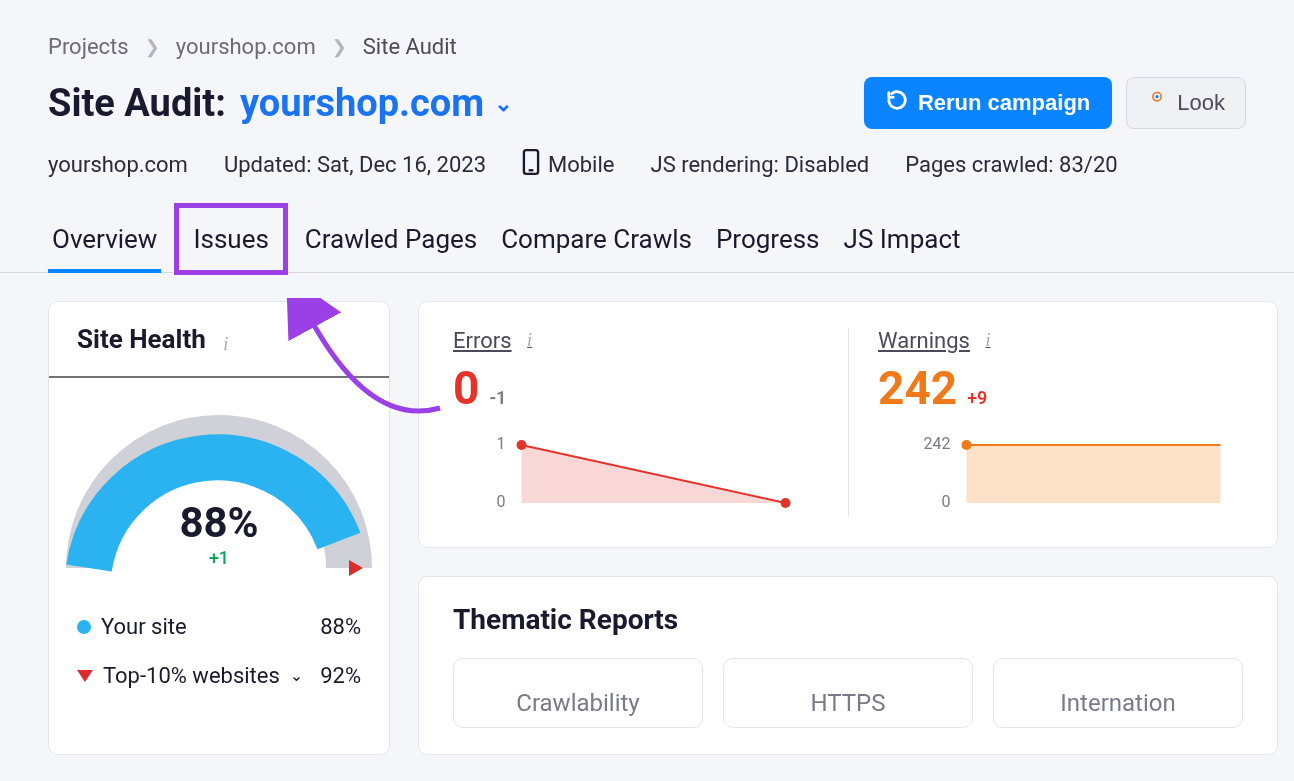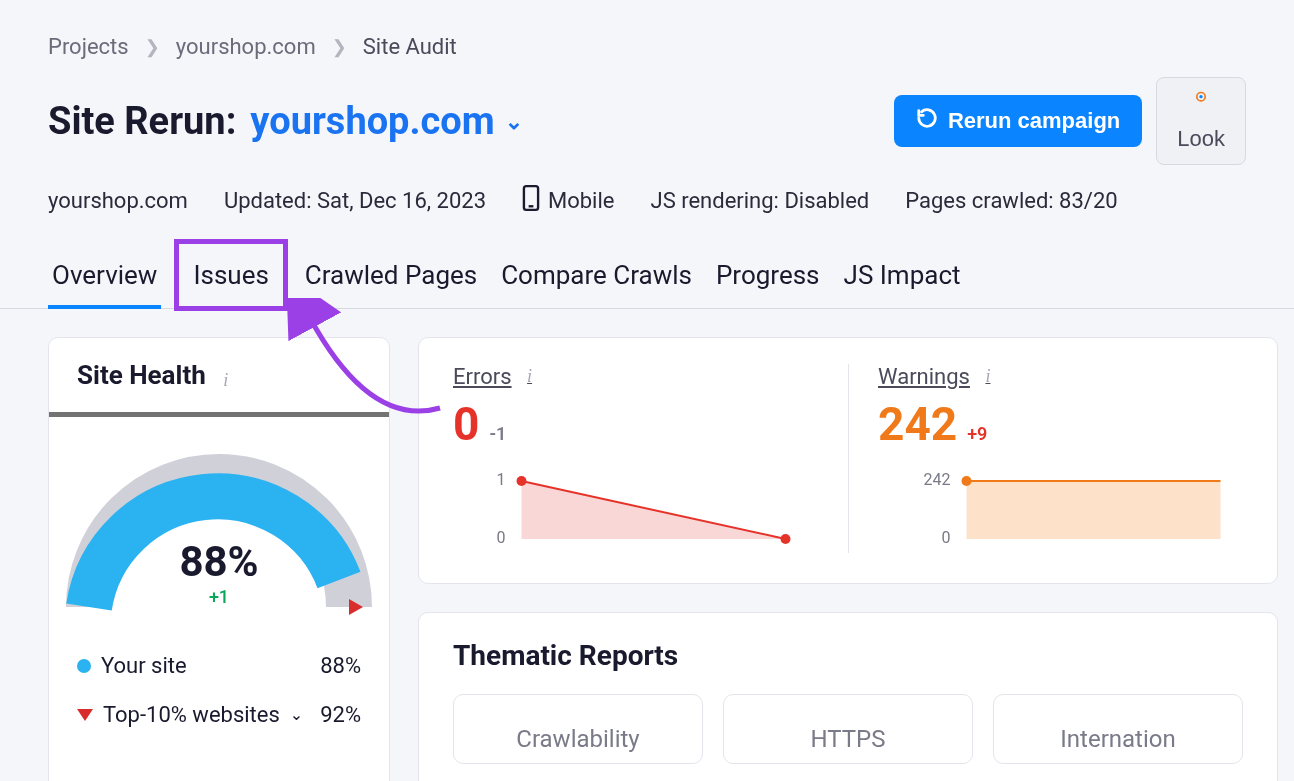--- a/index.html
+++ b/index.html
@@ -77,21 +77,20 @@
     border: 1px solid #d8d8e0;
     border-radius: 8px;
     padding: 12px 20px;
     font-size: 22px;
     font-weight: 500;
     color: #4a4a5a;
     display: flex;
     align-items: center;
     gap: 10px;
     cursor: pointer;
-    flex-direction: column;
   }
   .meta-row {
     display: flex;
     gap: 36px;
     padding: 20px 48px 26px 48px;
     font-size: 22px;
     color: #2a2a3a;
     align-items: center;
   }
   .meta-item { display: flex; align-items: center; gap: 8px; }
@@ -139,21 +138,21 @@
   .site-health {
     width: 430px;
     min-height: 420px;
     padding: 0;
   }
   .card-head {
     display: flex;
     align-items: flex-end;
     gap: 10px;
     padding: 22px 28px;
-    border-bottom: 5px solid #737373;
+    border-bottom: 2px solid #737373;
   }
   .card-head h3 {
     font-size: 26px;
     font-weight: 700;
   }
   .info-icon {
     width: 20px; height: 20px;
     border-radius: 50%;
     color: #a8a8b5;
     font-style: italic;
@@ -303,21 +302,21 @@
 <div class="breadcrumbs">
   <span class="bc-item">Projects</span>
   <span class="chev">❯</span>
   <span class="bc-item">yourshop.com</span>
   <span class="chev">❯</span>
   <span class="bc-current">Site Audit</span>
 </div>
 
 <div class="header-row">
   <div class="title-wrap">
-    <span class="title">Site Rerun:</span>
+    <span class="title">Site Audit:</span>
     <span class="domain-select">
       <span>yourshop.com</span>
       <span class="chev-down">⌄</span>
     </span>
   </div>
   <div class="header-btns">
     <button class="btn-primary">
       <span>
         <svg width="22" height="22" viewBox="0 0 24 24" fill="none" stroke="#fff" stroke-width="3" stroke-linecap="round">
           <path d="M3 12a9 9 0 1 0 3-6.7"></path>

